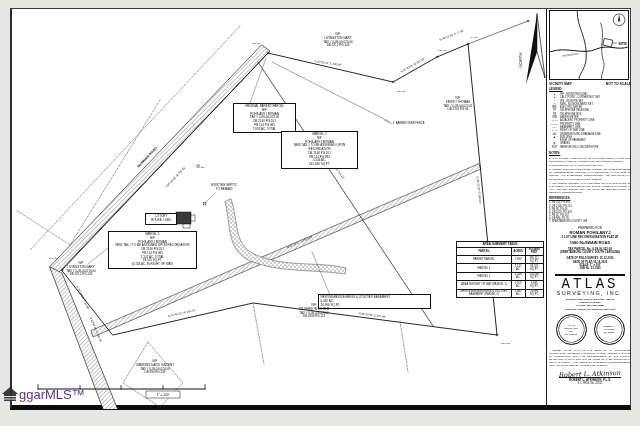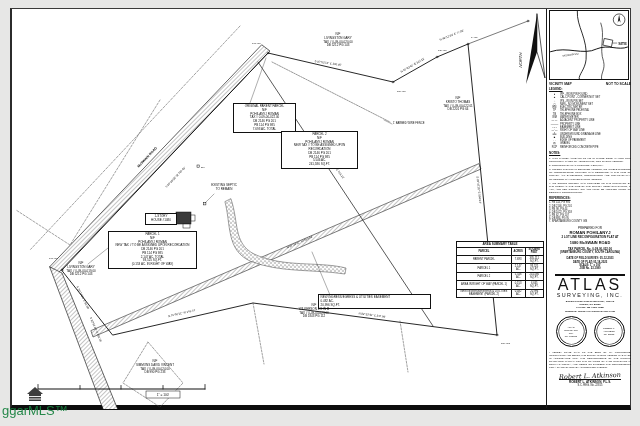--- a/index.html
+++ b/index.html
@@ -59,21 +59,21 @@
   .prepared{text-align:center;margin-top:2px;}
   .p-for{font-size:3.1px;}
   .p-name{font-size:4.2px;font-weight:bold;}
   .p-plat{font-size:2.9px;font-weight:bold;margin-bottom:2px;}
   .p-addr{font-size:3.9px;font-weight:bold;margin-top:1.5px;}
   .p-tax{font-size:2.9px;margin-top:1.5px;font-weight:bold;}
   .p-cty{font-size:2.7px;font-weight:bold;}
   .jobinfo{text-align:center;white-space:pre-line;font-size:2.7px;font-weight:bold;margin-top:2.5px;}
   .firm{text-align:center;margin-top:3.5px;}
   .firm-bar{width:70px;height:1.6px;background:#111;margin:0 auto 1px auto;}
-  .firm-name{font-size:16px;letter-spacing:3px;line-height:1;font-family:Liberation Sans, sans-serif;}
+  .firm-name{font-size:14px;letter-spacing:3px;line-height:1;font-family:Liberation Mono, monospace;}
   .firm-sub{font-size:5.4px;letter-spacing:1.4px;line-height:1.1;}
   .firm-addr{font-size:2.5px;font-weight:bold;white-space:pre-line;margin-top:1px;line-height:1.3;}
   .seals{display:flex;justify-content:center;gap:7px;margin-top:3.5px;}
   .seal{
     width:31px;height:31px;border-radius:50%;border:1px solid #111;
     box-shadow:inset 0 0 0 1.5px #fff,inset 0 0 0 2.1px #111;
     display:flex;align-items:center;justify-content:center;
     text-align:center;font-size:2.3px;line-height:1.25;white-space:pre-line;
     box-sizing:border-box;background:#fff;
   }
@@ -83,21 +83,21 @@
     font-family:"DejaVu Serif",serif;font-style:italic;font-size:6.5px;
     transform:rotate(-2deg);display:inline-block;
   }
   .sig-line{width:62px;height:0;border-bottom:0.6px solid #111;margin:-1px auto 1px auto;}
   .sig-name{font-size:3px;font-weight:bold;}
   .sig-reg{font-size:2.6px;}
 
   
   .watermark{
     position:absolute;left:2px;top:387px;display:flex;align-items:center;gap:1px;
-    color:#15803d;opacity:.92;flex-direction:column;
+    color:#4c1d95;opacity:.92;
   }
   .wm-text{font-size:13px;letter-spacing:0;}
 </style>
 </head>
 <body>
 
 <div class="page">
 
   <div class="sheet"></div>
 

